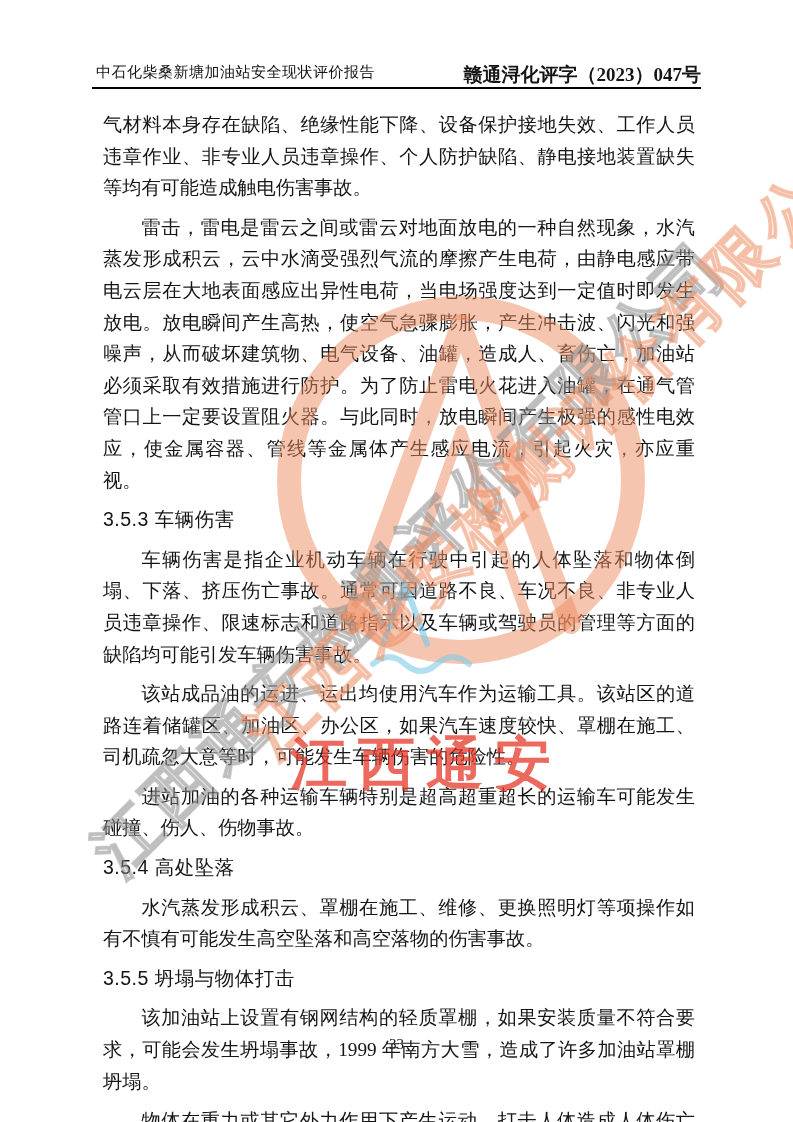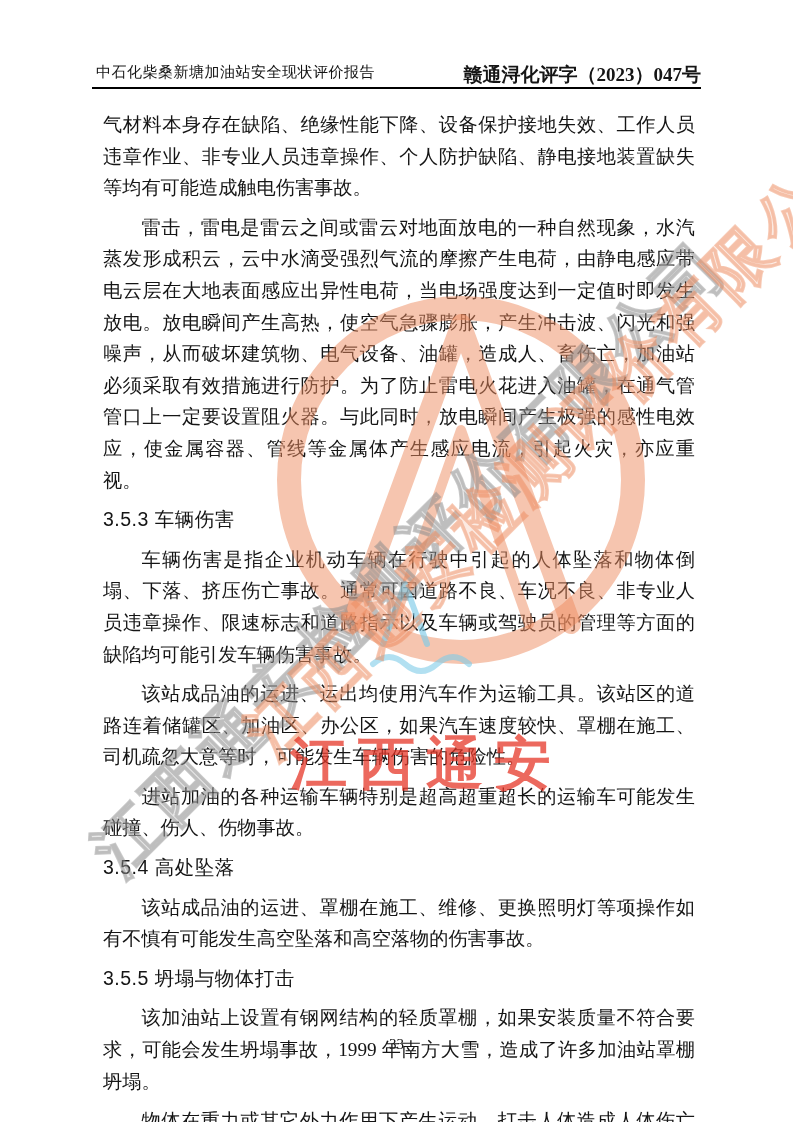--- a/index.html
+++ b/index.html
@@ -83,21 +83,21 @@
   <div class="hdr-rule"></div>
 
   <div class="doc-body" id="doc-body">
       <p class=" noindent">气材料本身存在缺陷、绝缘性能下降、设备保护接地失效、工作人员违章作业、非专业人员违章操作、个人防护缺陷、静电接地装置缺失等均有可能造成触电伤害事故。</p>
       <p class="">雷击，雷电是雷云之间或雷云对地面放电的一种自然现象，水汽蒸发形成积云，云中水滴受强烈气流的摩擦产生电荷，由静电感应带电云层在大地表面感应出异性电荷，当电场强度达到一定值时即发生放电。放电瞬间产生高热，使空气急骤膨胀，产生冲击波、闪光和强噪声，从而破坏建筑物、电气设备、油罐，造成人、畜伤亡，加油站必须采取有效措施进行防护。为了防止雷电火花进入油罐，在通气管管口上一定要设置阻火器。与此同时，放电瞬间产生极强的感性电效应，使金属容器、管线等金属体产生感应电流，引起火灾，亦应重视。</p>
       <p class="heading">3.5.3 车辆伤害</p>
       <p class="">车辆伤害是指企业机动车辆在行驶中引起的人体坠落和物体倒塌、下落、挤压伤亡事故。通常可因道路不良、车况不良、非专业人员违章操作、限速标志和道路指示以及车辆或驾驶员的管理等方面的缺陷均可能引发车辆伤害事故。</p>
       <p class="">该站成品油的运进、运出均使用汽车作为运输工具。该站区的道路连着储罐区、加油区、办公区，如果汽车速度较快、罩棚在施工、司机疏忽大意等时，可能发生车辆伤害的危险性。</p>
       <p class="">进站加油的各种运输车辆特别是超高超重超长的运输车可能发生碰撞、伤人、伤物事故。</p>
       <p class="heading">3.5.4 高处坠落</p>
-      <p class="">该站成品油的运进、罩棚在施工、维修、更换照明灯等项操作如有不慎有可能发生高空坠落和高空落物的伤害事故。</p>
+      <p class="">水汽蒸发形成积云、罩棚在施工、维修、更换照明灯等项操作如有不慎有可能发生高空坠落和高空落物的伤害事故。</p>
       <p class="heading">3.5.5 坍塌与物体打击</p>
       <p class="">该加油站上设置有钢网结构的轻质罩棚，如果安装质量不符合要求，可能会发生坍塌事故，1999 年南方大雪，造成了许多加油站罩棚坍塌。</p>
       <p class="">物体在重力或其它外力作用下产生运动，打击人体造成人体伤亡事故即为物体打击。该加油站的设备加油、卸油时管道、油枪甩出等可能存在物体</p>
     </div>
 
   <svg class="wm wm-logo" width="412" height="412" viewBox="0 0 412 412">
 
     <circle cx="206" cy="208" r="172" fill="none" stroke="rgba(238,140,95,0.50)" stroke-width="24"></circle>
 
     <path d="M 96 352 L 206 52 L 316 352" fill="none" stroke="rgba(238,140,95,0.50)" stroke-width="20" stroke-linecap="round" stroke-linejoin="round"></path>

